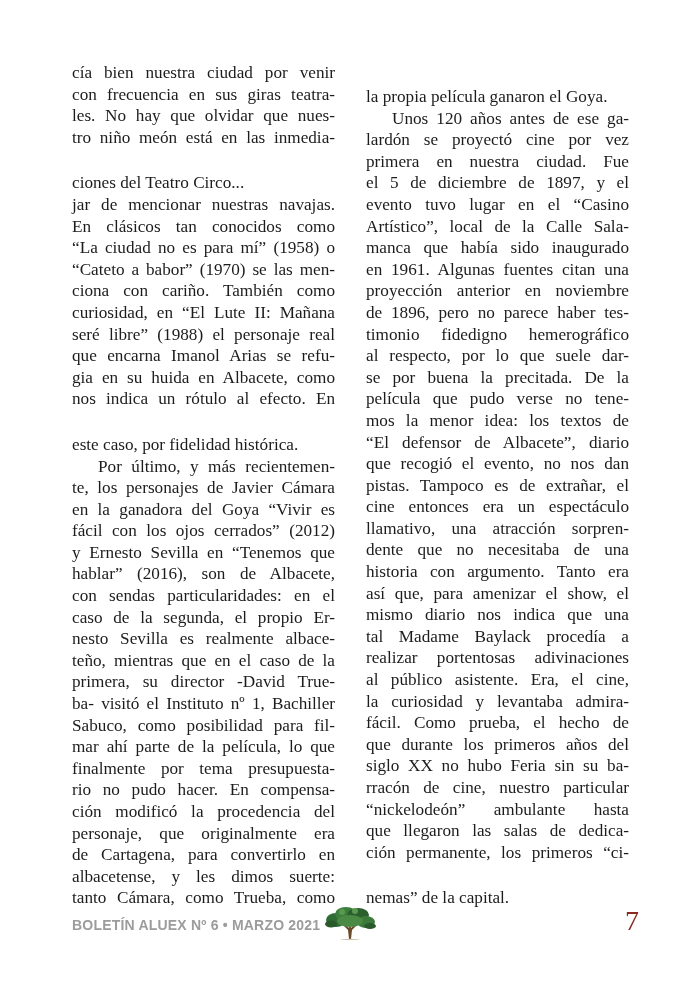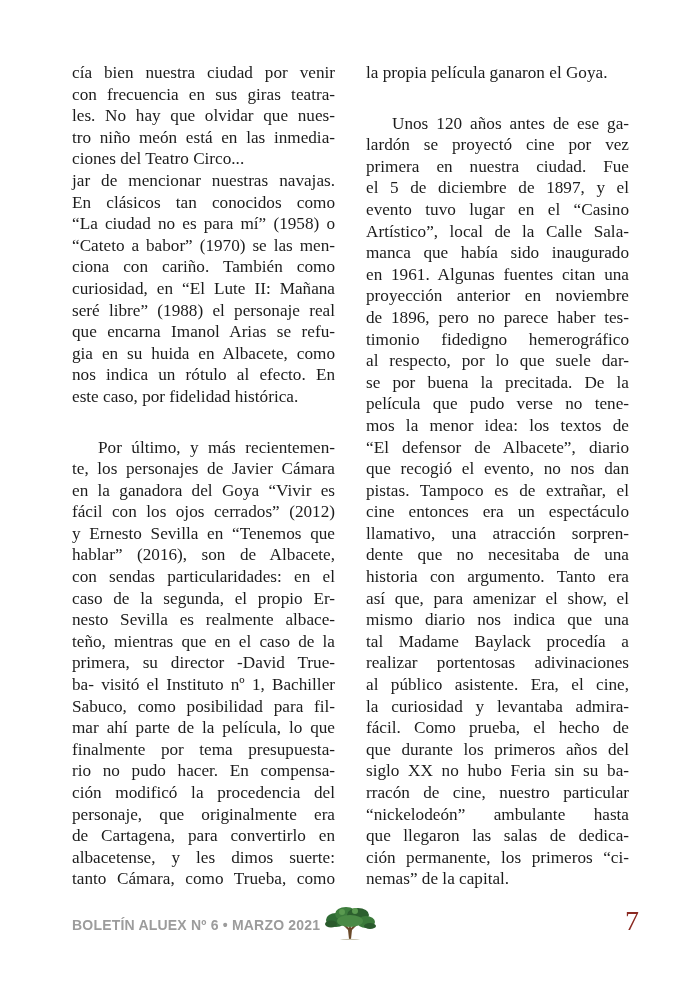--- a/index.html
+++ b/index.html
@@ -16,22 +16,22 @@
   }
   .col-left { left: 72px; }
   .col-right { left: 366px; }
   .line {
     display: block;
     height: 21.6px;
     white-space: nowrap;
     text-align: justify;
     text-align-last: justify;
   }
-  .line.last { text-align-last: left; }
-  .line.indent { padding-left: 26px; margin-top: 29px; }
+  .line.last { text-align-last: left; margin-top: 24px; }
+  .line.indent { padding-left: 26px; }
   .footer-title {
     position: absolute;
     left: 72px;
     top: 917px;
     font-family: "Liberation Sans", "DejaVu Sans", sans-serif;
     font-weight: bold;
     font-size: 14px;
     letter-spacing: 0.2px;
     color: #9c9c9c;
   }

